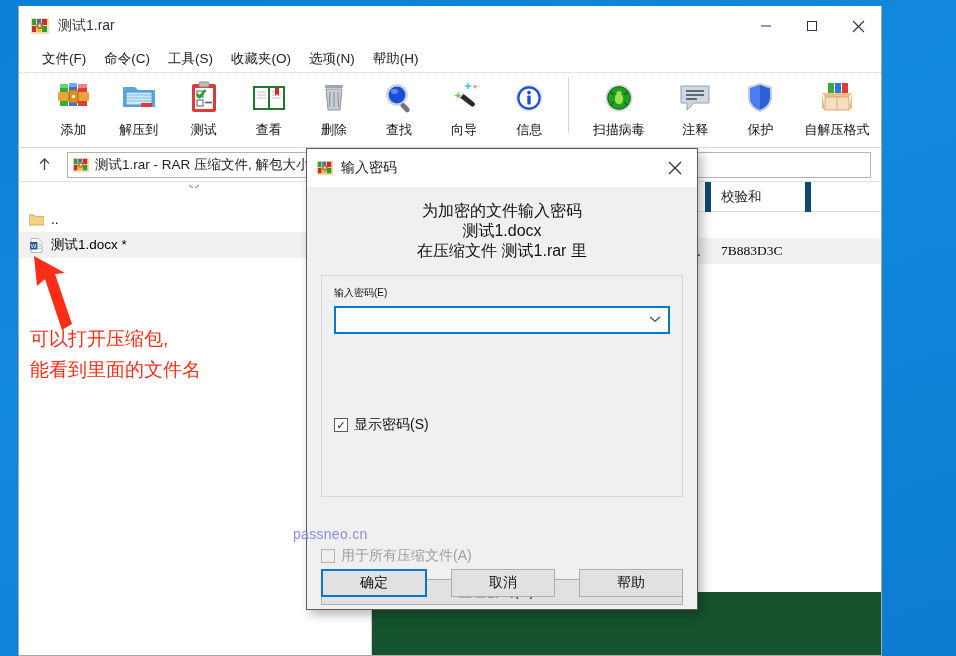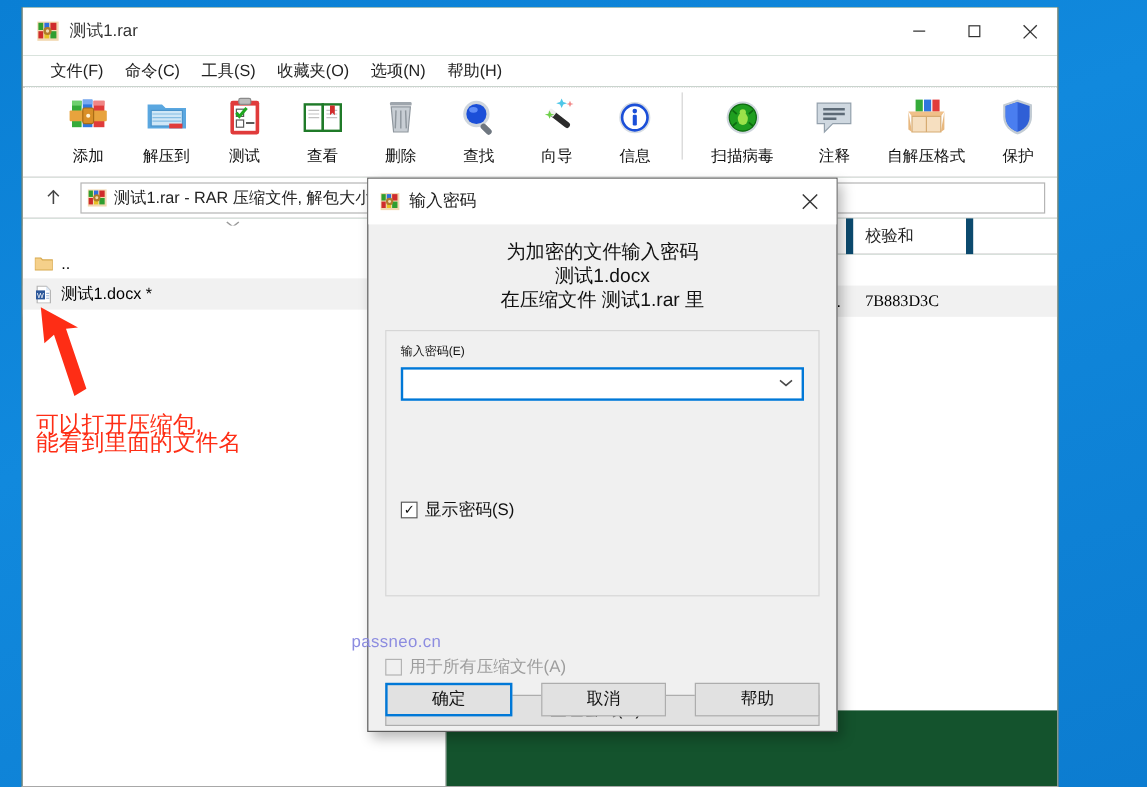--- a/index.html
+++ b/index.html
@@ -343,45 +343,45 @@
           <g stroke="#5d6a76" stroke-width="2">
             <line x1="11" y1="13" x2="29" y2="13"></line>
               <line x1="11" y1="17" x2="29" y2="17"></line>
               <line x1="11" y1="21" x2="22" y2="21"></line>
           </g>
         </svg>
       </span>
       <span class="tlabel">注释</span>
     </div>
 
+    <div class="tbtn">
+      <span class="ticon">
+        <svg width="40" height="40" viewBox="0 0 40 40">
+          <path d="M20 5l12 4v10c0 8-6 13-12 15-6-2-12-7-12-15V9z" fill="#c3ccd4"></path>
+          <path d="M20 7l10 3.4v8.6c0 6.8-5 11-10 12.8-5-1.8-10-6-10-12.8v-8.6z" fill="#2f5fd6"></path>
+          <path d="M20 7v24.8c-5-1.8-10-6-10-12.8v-8.6z" fill="#4a7ef0"></path>
+        </svg>
+      </span>
+      <span class="tlabel">保护</span>
+    </div>
+
     <div class="tbtn wide">
       <span class="ticon">
         <svg width="40" height="40" viewBox="0 0 40 40">
           <rect x="11" y="5" width="6" height="10" fill="#35ab3a"></rect>
           <rect x="18" y="5" width="6" height="10" fill="#2f77de"></rect>
           <rect x="25" y="5" width="6" height="10" fill="#e03b3b"></rect>
           <path d="M5 15h30l-3 4H8z" fill="#f0c089"></path>
           <path d="M8 19h24v13H8z" fill="#f6dfc0" stroke="#d6ab72"></path>
           <path d="M5 15L8 32 5 30z" fill="#e8b87f"></path>
           <path d="M35 15l-3 17 3-2z" fill="#e8b87f"></path>
           <line x1="20" y1="19" x2="20" y2="32" stroke="#d6ab72"></line>
         </svg>
       </span>
       <span class="tlabel">自解压格式</span>
-    </div>
-
-    <div class="tbtn">
-      <span class="ticon">
-        <svg width="40" height="40" viewBox="0 0 40 40">
-          <path d="M20 5l12 4v10c0 8-6 13-12 15-6-2-12-7-12-15V9z" fill="#c3ccd4"></path>
-          <path d="M20 7l10 3.4v8.6c0 6.8-5 11-10 12.8-5-1.8-10-6-10-12.8v-8.6z" fill="#2f5fd6"></path>
-          <path d="M20 7v24.8c-5-1.8-10-6-10-12.8v-8.6z" fill="#4a7ef0"></path>
-        </svg>
-      </span>
-      <span class="tlabel">保护</span>
     </div>
   </div>
 
   <div id="addressbar">
     <div id="upbtn">
       <svg width="15" height="15" viewBox="0 0 15 15">
         <line x1="7.5" y1="13" x2="7.5" y2="2" stroke="#444" stroke-width="1.3"></line>
         <path d="M3 6.5L7.5 2 12 6.5" fill="none" stroke="#444" stroke-width="1.3"></path>
       </svg>
     </div>
@@ -486,21 +486,21 @@
       </div>
     </div>
   </div>
 
 </div>
 
 <svg class="arrow" style="left:28px; top:252px;" width="70" height="85">
   <path d="M6 4 L9 34 L17 27 L34 78 L44 72 L27 22 L37 21 Z" fill="#fe2d15"></path>
 </svg>
 
-<div class="anno" style="left:30px; top:342px;">可以打开压缩包,</div>
+<div class="anno" style="left:30px; top:326px;">可以打开压缩包,</div>
 <div class="anno" style="left:30px; top:357px;">能看到里面的文件名</div>
 
 <svg class="arrow" style="left:400px; top:320px;" width="80" height="95">
   <path d="M5 6 L34 13 L27 20 L74 84 L65 91 L19 28 L13 37 Z" fill="#fe2d15"></path>
 </svg>
 
 <div class="anno" style="left:455px; top:393px;">点击压缩包里的文件,</div>
 <div class="anno" style="left:455px; top:424px;">才会提示需要输密码</div>
 
 <div id="dialog">

